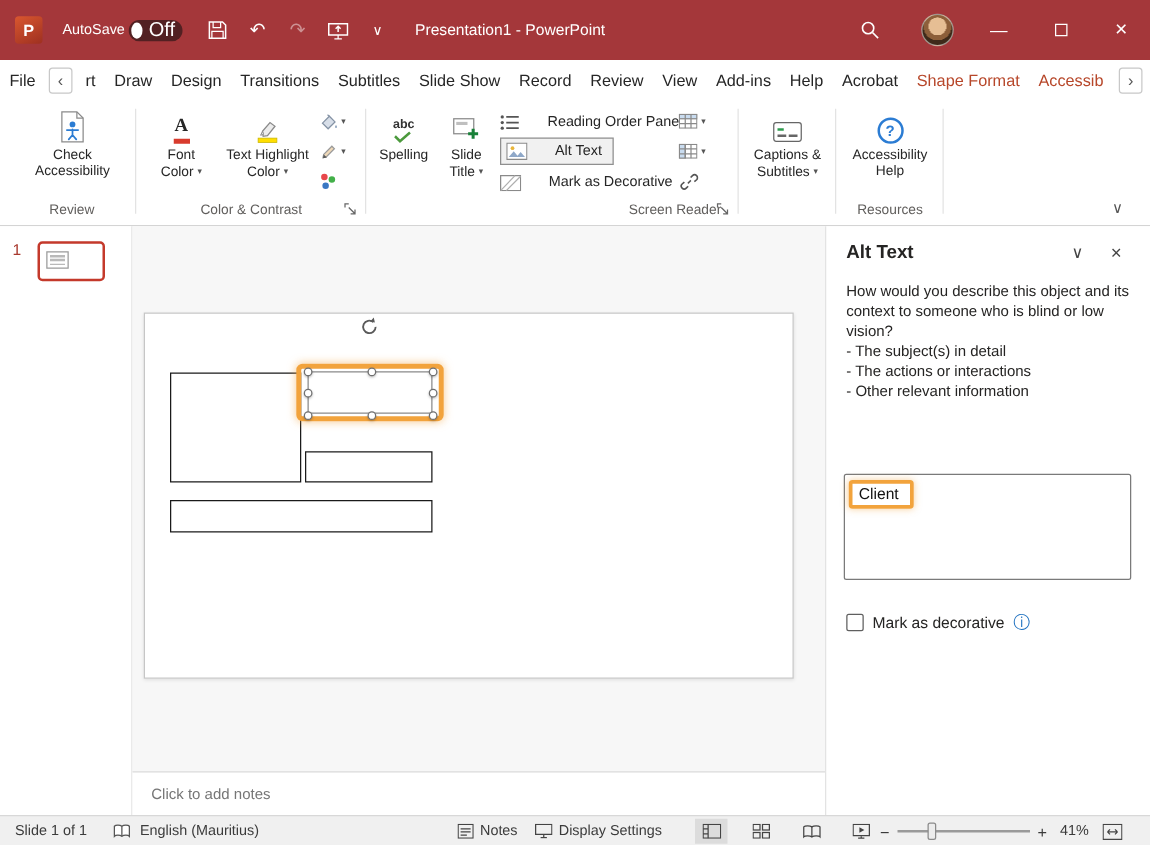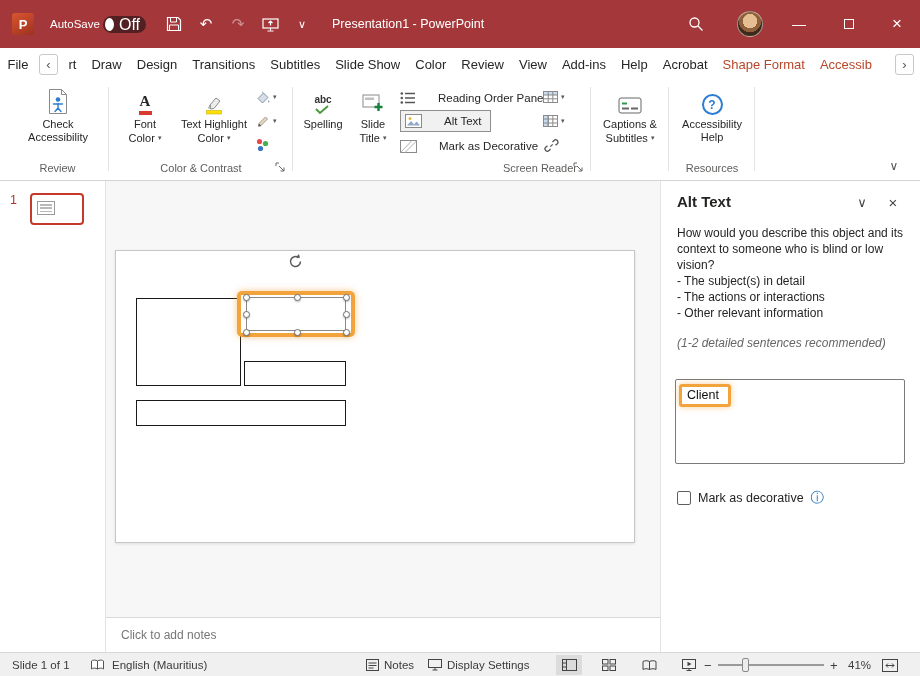--- a/index.html
+++ b/index.html
@@ -148,21 +148,21 @@
 
   <div class="menubar">
     <span class="mtab">File</span>
     <button class="mscroll">‹</button>
     <span class="mtab">rt</span>
     <span class="mtab">Draw</span>
     <span class="mtab">Design</span>
     <span class="mtab">Transitions</span>
     <span class="mtab">Subtitles</span>
     <span class="mtab">Slide Show</span>
-    <span class="mtab">Color</span>
+    <span class="mtab">Record</span>
     <span class="mtab">Review</span>
     <span class="mtab">View</span>
     <span class="mtab">Add-ins</span>
     <span class="mtab">Help</span>
     <span class="mtab">Acrobat</span>
     <span class="mtab accent">Shape Format</span>
     <span class="mtab accent">Accessib</span>
     <button class="mscroll right">›</button>
   </div>
 
@@ -382,21 +382,20 @@
 
   <div class="altpane">
     <div class="ap-title">Alt Text</div>
     <span class="ap-chevron glyph">∨</span>
     <span class="ap-close glyph">×</span>
     <div class="ap-body">
       <div>How would you describe this object and its context to someone who is blind or low vision?</div>
       <div>- The subject(s) in detail</div>
       <div>- The actions or interactions</div>
       <div>- Other relevant information</div>
-      <div class="ap-hint">(1-2 detailed sentences recommended)</div>
     </div>
     <div class="ap-textarea">
       <span class="client-box"><span>Client</span></span>
     </div>
     <div class="ap-check">
       <span class="checkbox"></span>
       <span>Mark as decorative</span>
       <span class="info">ⓘ</span>
     </div>
   </div>

